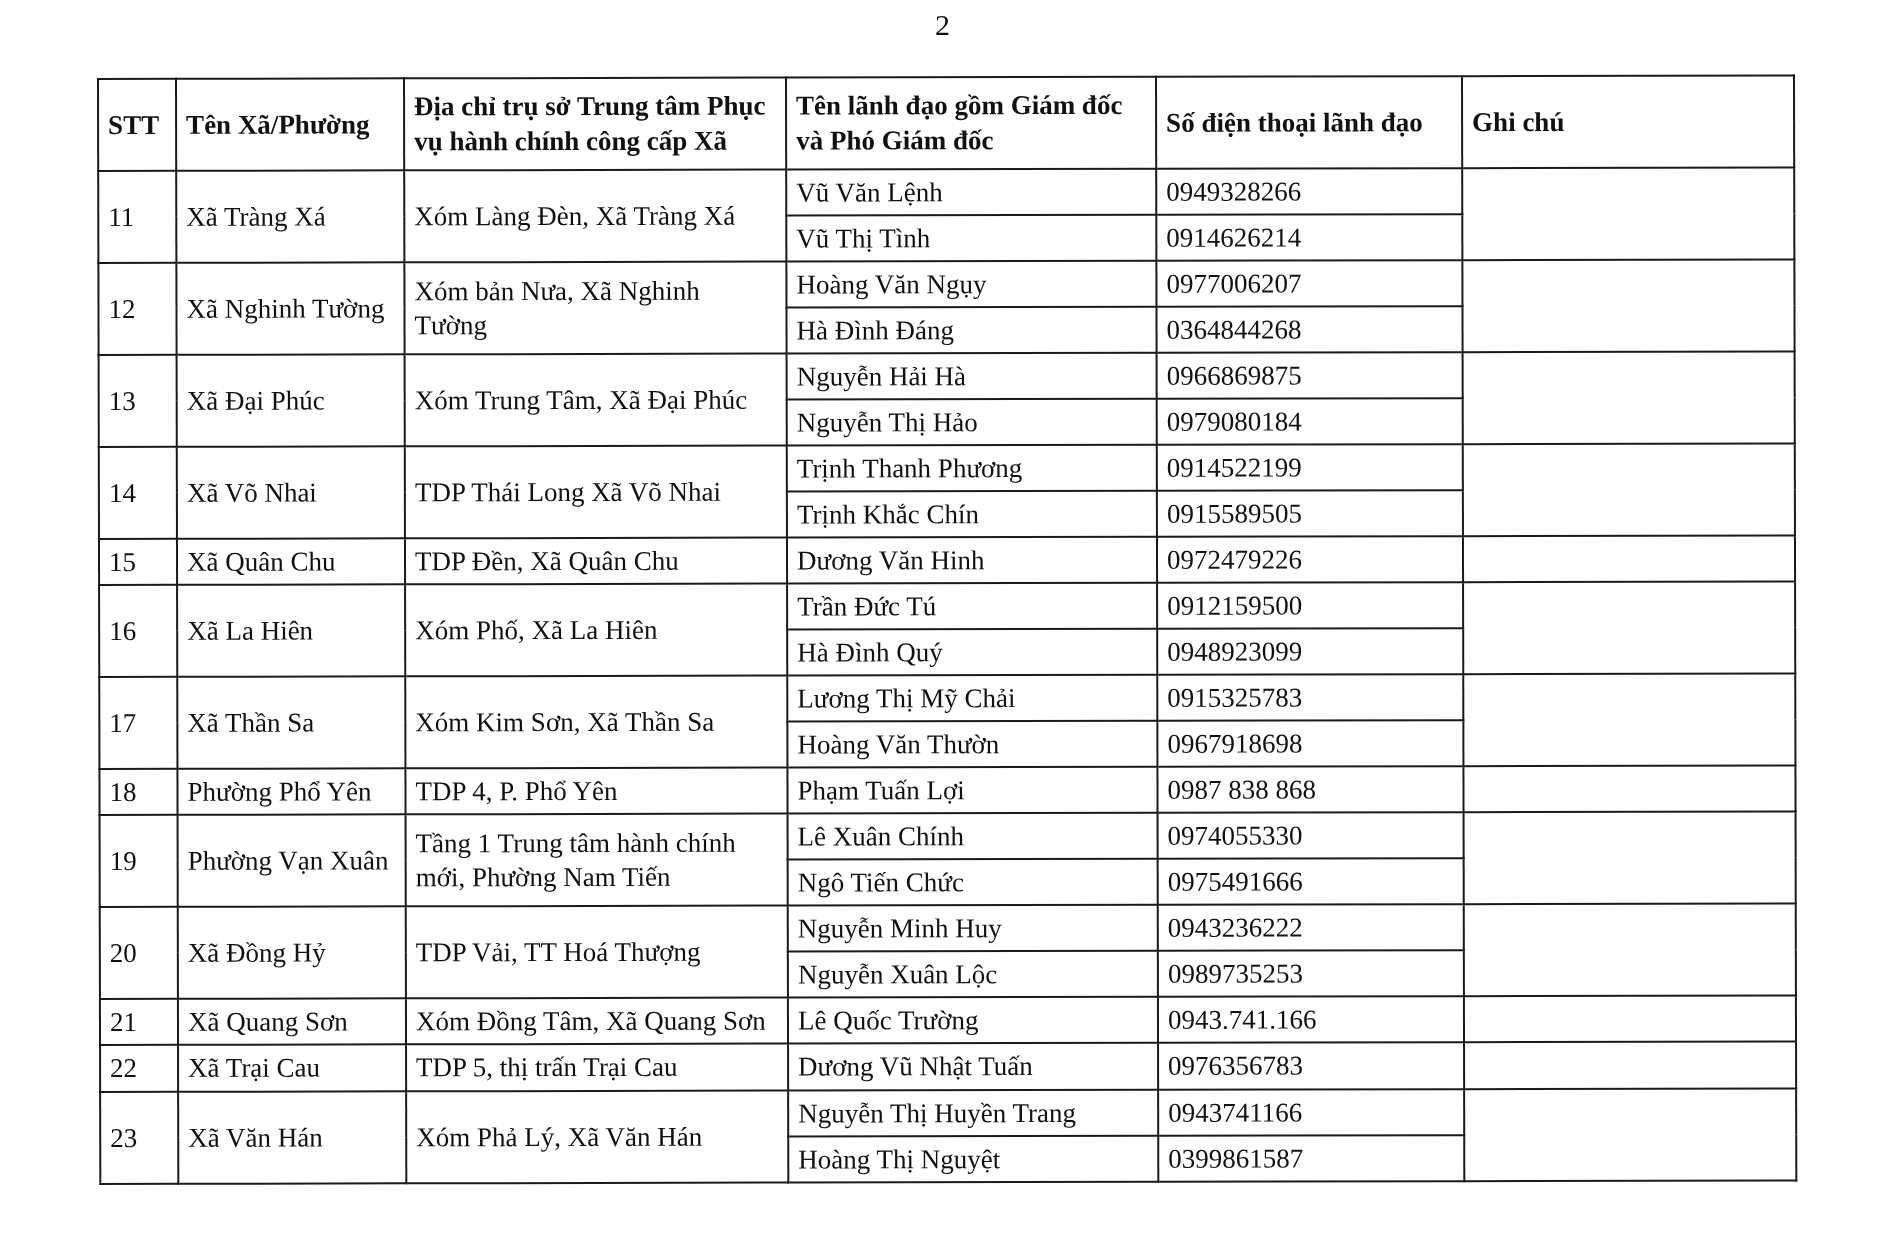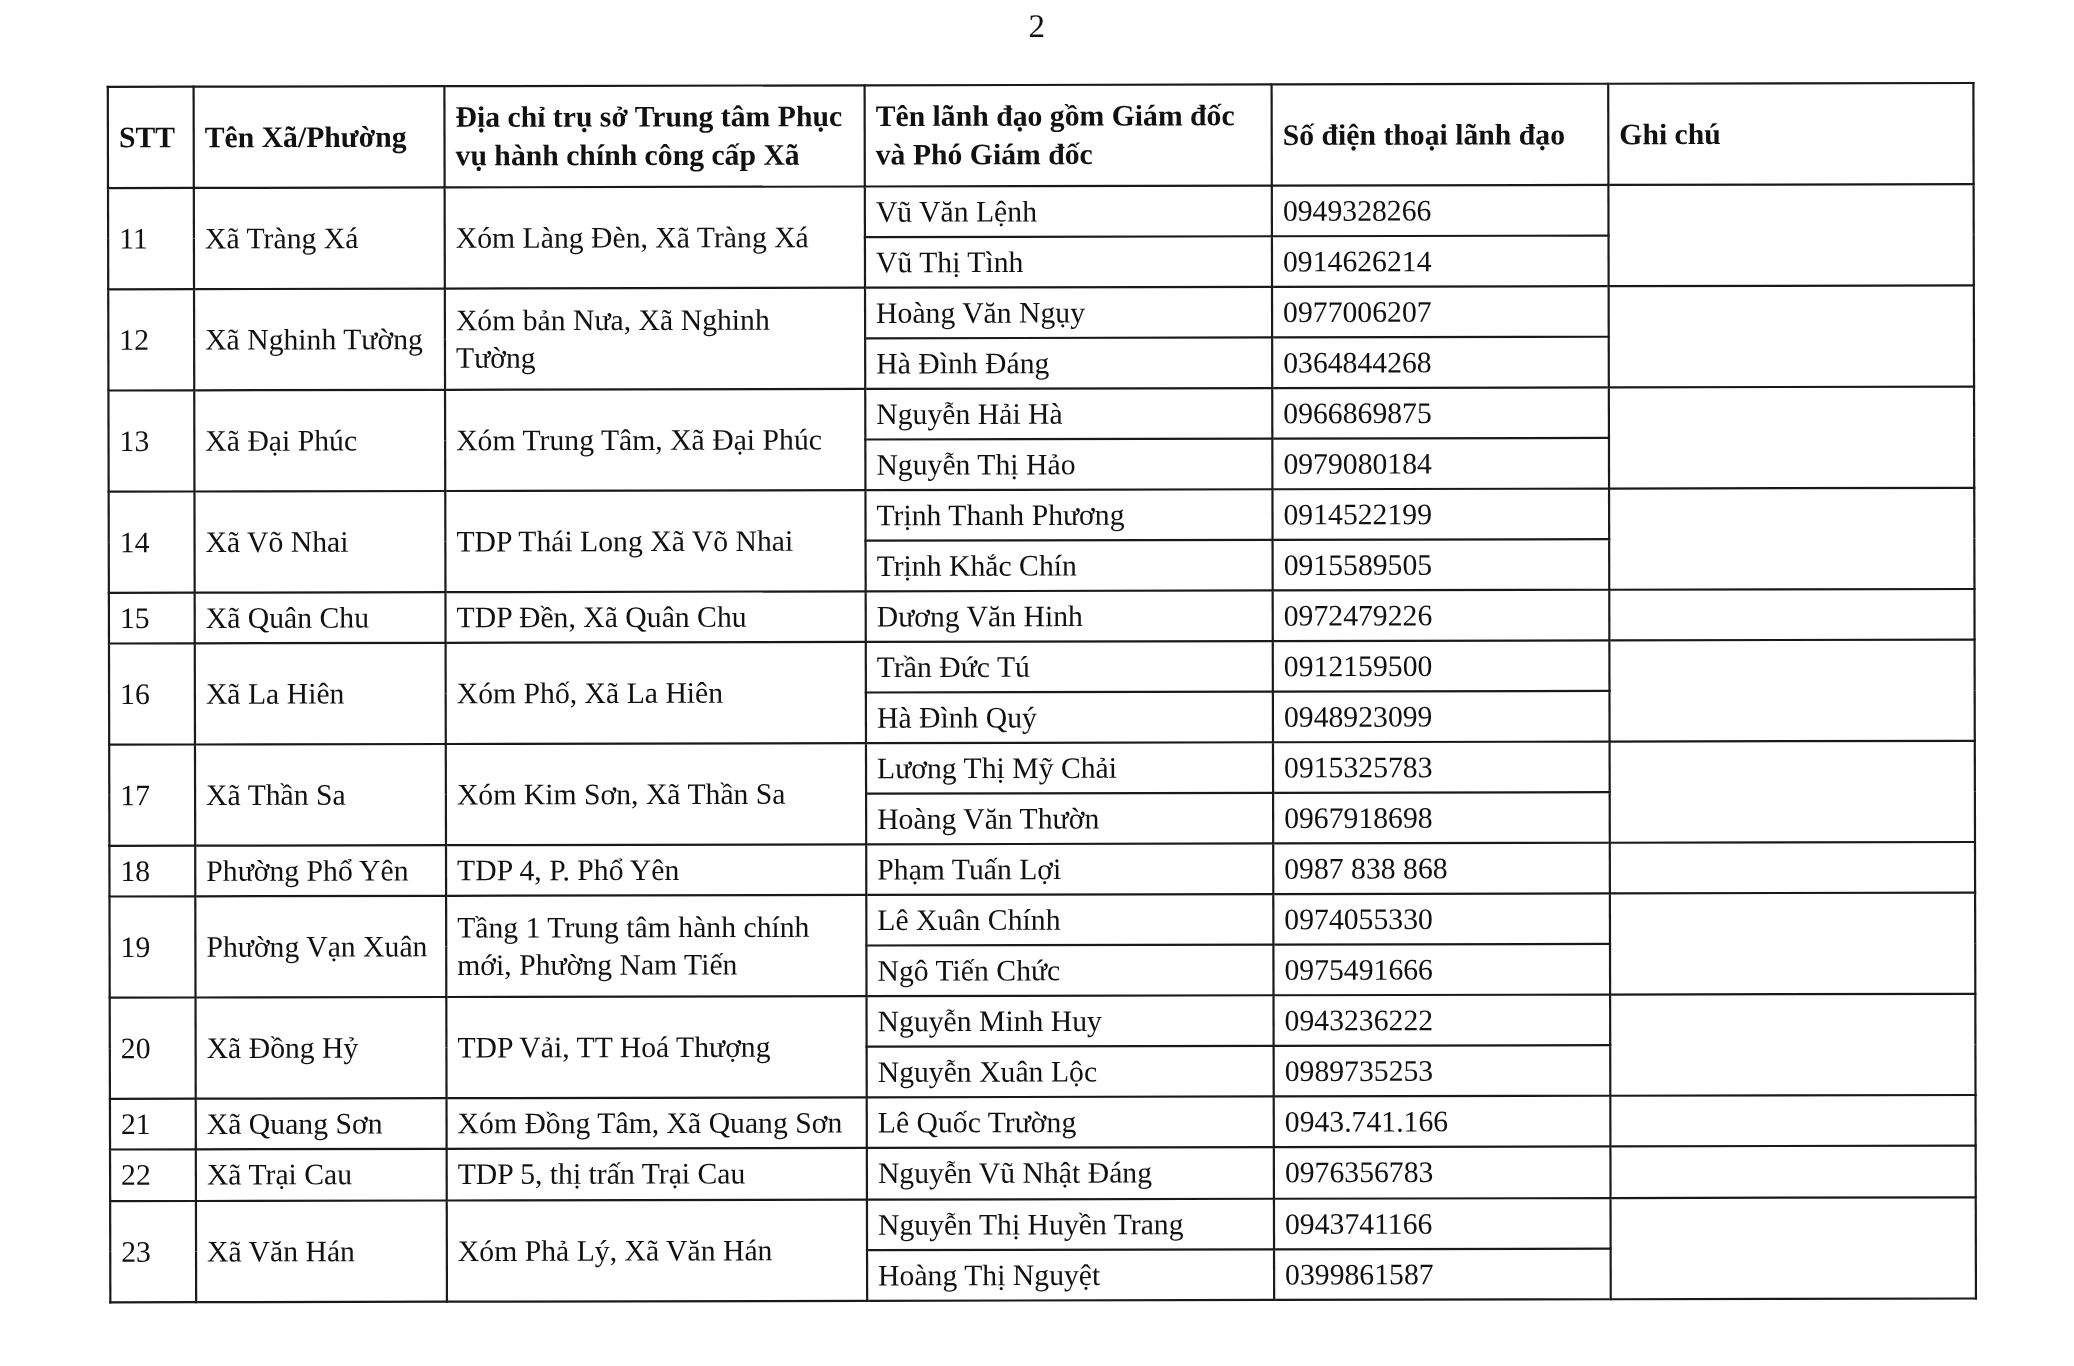--- a/index.html
+++ b/index.html
@@ -236,21 +236,21 @@
             <td class="name-cell" rowspan="1">Xã Quang Sơn</td>
             <td class="addr-cell" rowspan="1">Xóm Đồng Tâm, Xã Quang Sơn</td>
             <td class="lead-cell">Lê Quốc Trường</td>
             <td class="phone-cell">0943.741.166</td>
             <td class="note-cell" rowspan="1"></td>
           </tr>
           <tr>
             <td class="stt-cell" rowspan="1">22</td>
             <td class="name-cell" rowspan="1">Xã Trại Cau</td>
             <td class="addr-cell" rowspan="1">TDP 5, thị trấn Trại Cau</td>
-            <td class="lead-cell">Nguyễn Vũ Nhật Đáng</td>
+            <td class="lead-cell">Dương Vũ Nhật Tuấn</td>
             <td class="phone-cell">0976356783</td>
             <td class="note-cell" rowspan="1"></td>
           </tr>
           <tr>
             <td class="stt-cell" rowspan="2">23</td>
             <td class="name-cell" rowspan="2">Xã Văn Hán</td>
             <td class="addr-cell" rowspan="2">Xóm Phả Lý, Xã Văn Hán</td>
             <td class="lead-cell">Nguyễn Thị Huyền Trang</td>
             <td class="phone-cell">0943741166</td>
             <td class="note-cell" rowspan="2"></td>

